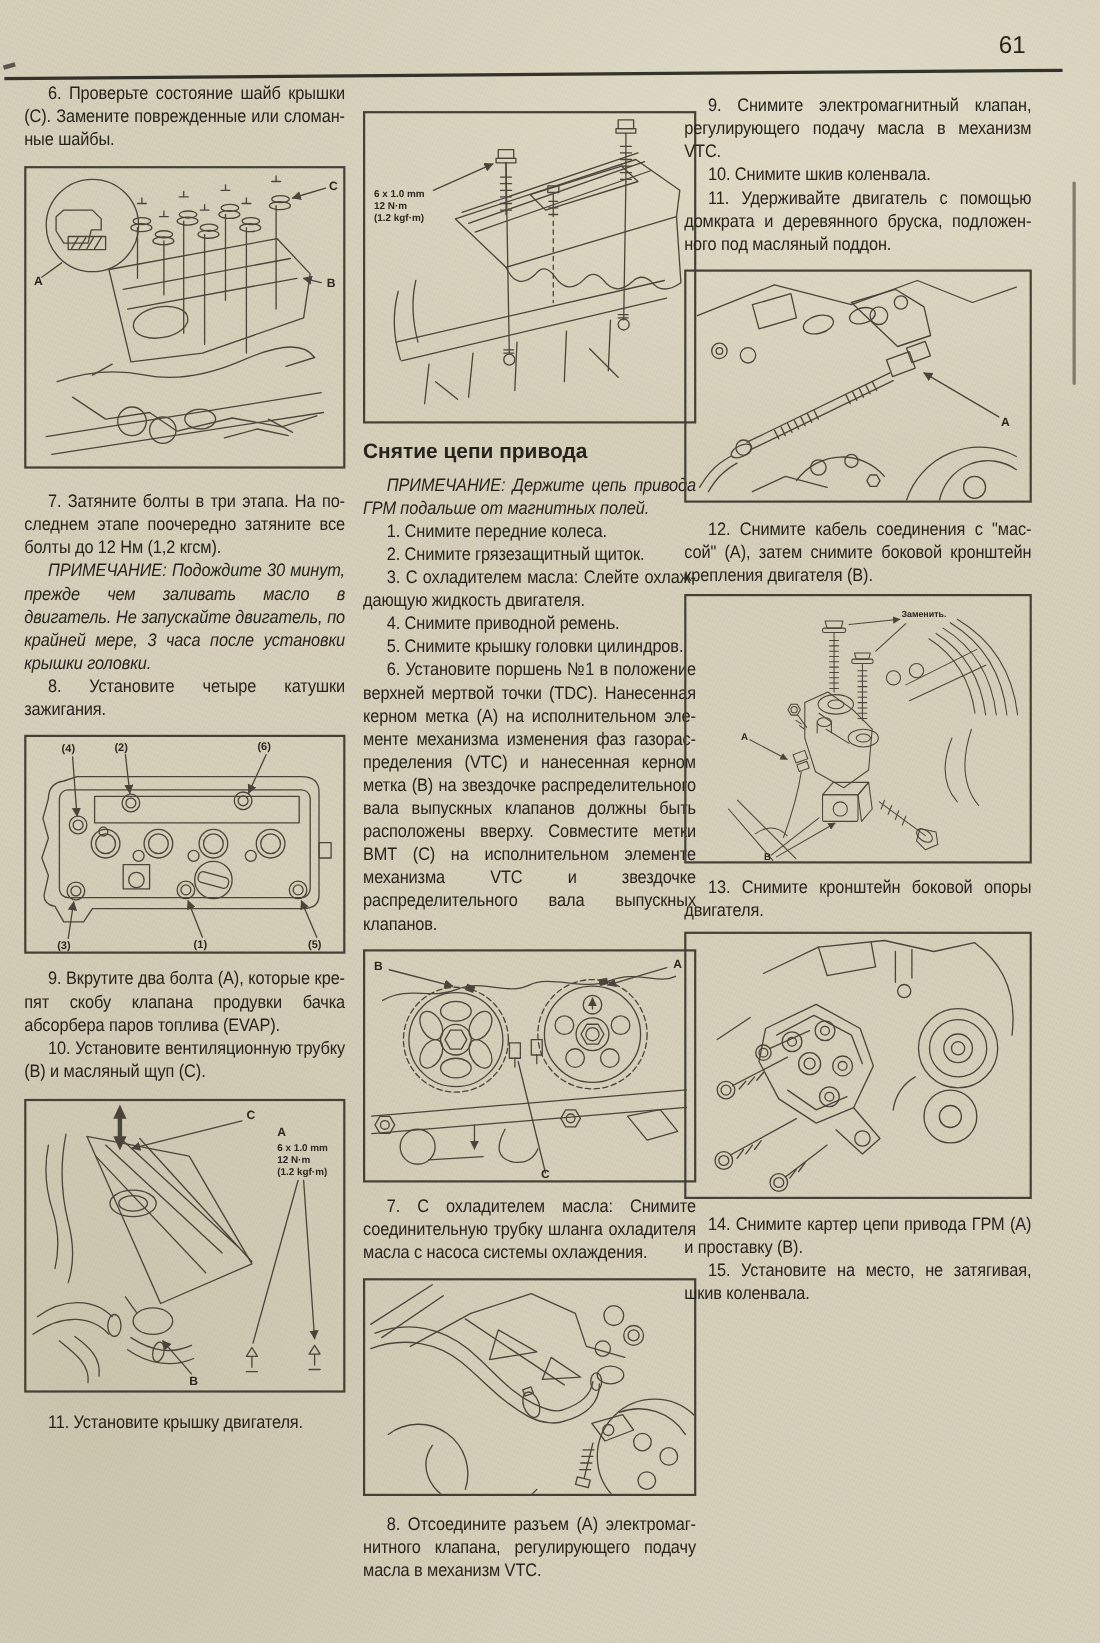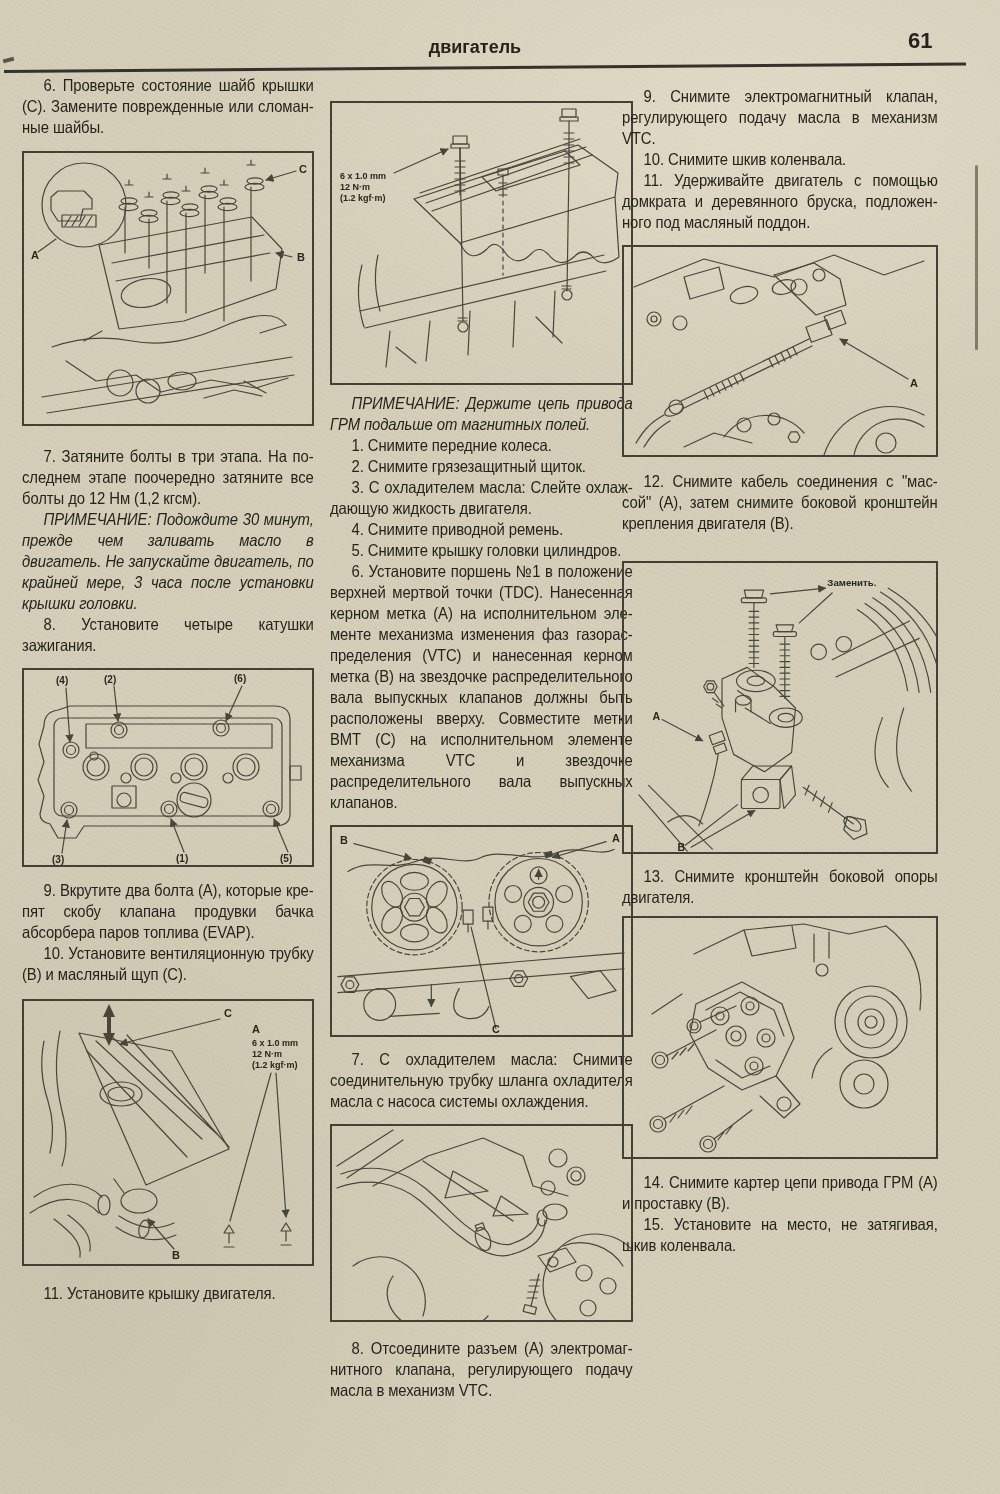--- a/index.html
+++ b/index.html
@@ -17,38 +17,37 @@
 p.note{font-style:italic}
 h2{margin:0;font-size:19px;line-height:24px;font-weight:bold}
 .fig{border:2px solid #444036;box-sizing:border-box}
 .fig svg{display:block;width:100%;height:100%}
 .ln{stroke:#4a453b;stroke-width:1.2;fill:none;stroke-linecap:round;stroke-linejoin:round}
 .fl{fill:#4a453b;stroke:none}
 text{fill:#2a261f;font-family:"Liberation Sans",sans-serif;font-weight:bold}
 .lab{font-size:11px}
 .spec{font-size:9px}
 #hdr-title{position:absolute;top:37px;left:0;width:950px;text-align:center;font-weight:bold;font-size:18px}
-#hdr-num{position:absolute;top:28px;left:908px;font-weight:bold;font-size:22px}
+#hdr-num{position:absolute;top:28px;left:908px;font-weight:normal;font-size:22px}
 #hdr-rule{position:absolute;top:70px;left:4px;width:962px;height:3px;background:#35322b;transform:rotate(-0.45deg);transform-origin:left center}
 #edge1{position:absolute;left:975px;top:165px;width:3px;height:185px;background:rgba(58,52,40,.55);border-radius:2px}
 #spk{position:absolute;left:3px;top:58px;width:11px;height:4px;background:rgba(40,36,28,.7);transform:rotate(-15deg)}
 </style>
 </head>
 <body>
 
 <div id="page">
 <svg width="0" height="0" style="position:absolute">
       <defs>
 <marker id="ar" viewBox="0 0 10 10" refX="9" refY="5" markerWidth="7" markerHeight="7" orient="auto-start-reverse">
           <path d="M0,0 L10,5 L0,10 z" fill="#4a453b"></path>
         </marker>
 </defs>
     </svg>
 
-<div id="hdr-title">двигатель</div>
 <div id="hdr-num">61</div>
 <div id="hdr-rule"></div>
 <div id="edge1"></div>
 <div id="spk"></div>
 
 <div class="col" style="left:22px;top:75px;width:292px">
  <p>6. Проверьте состояние шайб крышки (С). Замените поврежденные или сломан­ные шайбы.</p>
  <div class="fig" style="margin-top:13px;height:275px">
   <svg viewBox="0 0 288 271">
    <g class="ln">
@@ -197,20 +196,21 @@
             <path d="M126,215 h9 M126,218 h9"></path>
     <circle cx="235" cy="192" r="5"></circle>
             <path d="M230,183 h9 M230,186 h9"></path>
     <path d="M64,244 l20,16 M204,214 l26,26"></path>
    </g>
    <text class="spec" x="8" y="76">6 x 1.0 mm</text>
    <text class="spec" x="8" y="87">12 N·m</text>
    <text class="spec" x="8" y="98">(1.2 kgf·m)</text>
   </svg>
  </div>
+ <h2 style="margin-top:14px">Снятие цепи привода</h2>
  <p class="note" style="margin-top:8px">ПРИМЕЧАНИЕ: Держите цепь привода ГРМ подальше от магнитных полей.</p>
  <p>1. Снимите передние колеса.</p>
  <p>2. Снимите грязезащитный щиток.</p>
  <p>3. С охладителем масла: Слейте охлаж­дающую жидкость двигателя.</p>
  <p>4. Снимите приводной ремень.</p>
  <p>5. Снимите крышку головки цилиндров.</p>
  <p>6. Установите поршень №1 в положение верхней мертвой точки (TDC). Нанесенная керном метка (А) на исполнительном эле­менте механизма изменения фаз газорас­пределения (VTC) и нанесенная керном мет­ка (В) на звездочке распределительного ва­ла выпускных клапанов должны быть рас­положены вверху. Совместите метки ВМТ (С) на исполнительном элементе механизма VTC и звездочке распределительного вала выпускных клапанов.</p>
  <div class="fig" style="margin-top:12px;height:212px">
   <svg viewBox="0 0 301 208">
    <g class="ln">
@@ -327,21 +327,21 @@
     <path d="M100,190 C120,162 160,162 180,186"></path>
     <circle cx="120" cy="178" r="7"></circle>
             <circle cx="150" cy="172" r="6"></circle>
     <polygon transform="translate(170,190)" points="6,0 3,5.2 -3,5.2 -6,0 -3,-5.2 3,-5.2"></polygon>
     <path d="M60,200 l30,-14 l38,10"></path>
    </g>
    <text class="lab" x="286" y="140">A</text>
   </svg>
  </div>
  <p style="margin-top:14px">12. Снимите кабель соединения с "мас­сой" (А), затем снимите боковой кронштейн крепления двигателя (В).</p>
- <div class="fig" style="margin-top:27px;height:293px">
+ <div class="fig" style="margin-top:6px;height:245px">
   <svg viewBox="0 0 312 299">
    <g class="ln">
     <path d="M203,26 L146,32 M210,31 L176,62" marker-start="url(#ar)"></path>
     <path d="M119,28 h20 l-2,8 h-16 z"></path>
             <rect x="116" y="36" width="26" height="5" rx="2"></rect>
     <path d="M129,41 V108 M124,50 h10 M124,56 h10 M124,62 h10 M124,68 h10 M124,74 h10 M124,80 h10 M124,86 h10 M124,92 h10 M124,98 h10 M124,104 h10"></path>
     <path d="M152,64 h18 l-2,7 h-14 z"></path>
             <rect x="149" y="71" width="24" height="5" rx="2"></rect>
     <path d="M161,76 V140 M156,84 h10 M156,90 h10 M156,96 h10 M156,102 h10 M156,108 h10 M156,114 h10 M156,120 h10 M156,126 h10 M156,132 h10 M156,138 h10"></path>
     <ellipse cx="131" cy="122" rx="20" ry="11"></ellipse>

